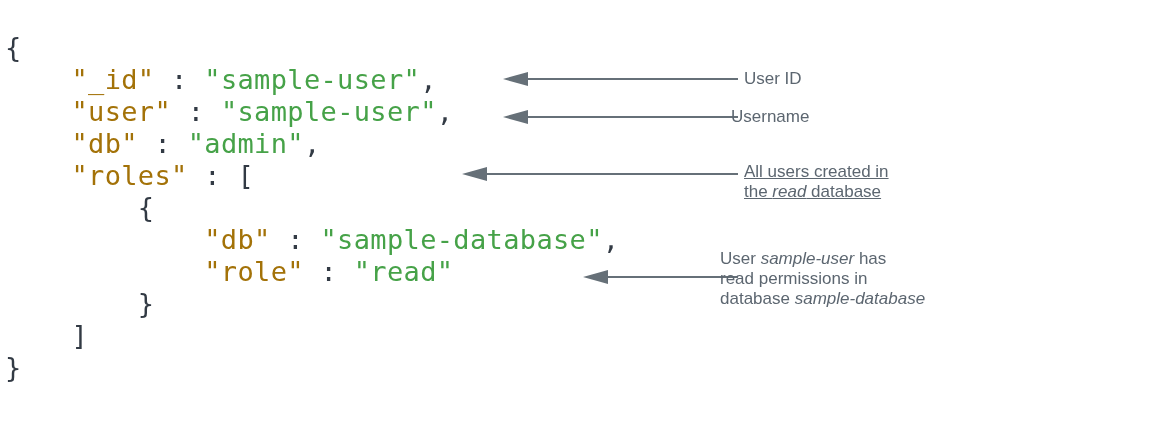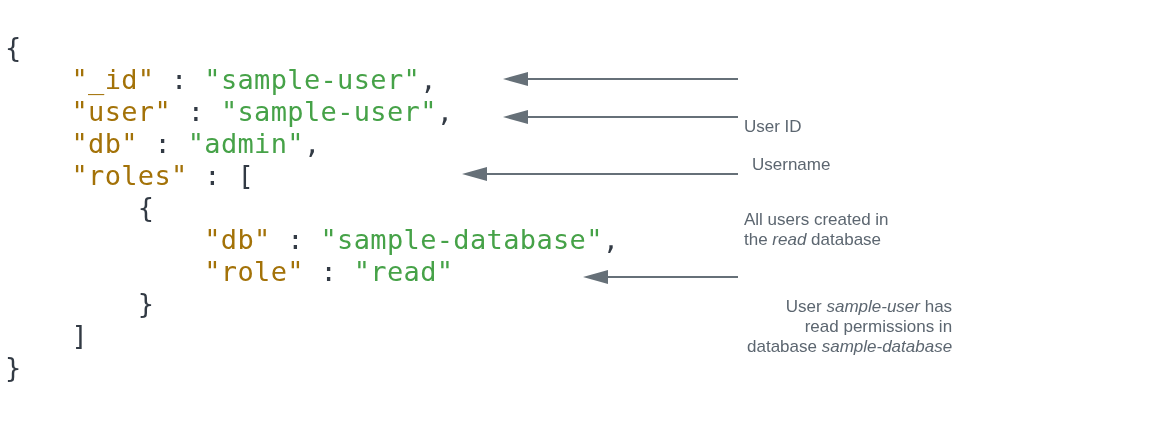--- a/index.html
+++ b/index.html
@@ -40,51 +40,50 @@
   }
   .arrow-shaft{
     flex:1 1 auto;height:2.5px;margin-left:-7px;
     background:var(--arrow);
   }
   .label{
     position:absolute;
     color:var(--annotation);
     font-size:17px;line-height:20px;
     white-space:pre-line;
-    margin-top:48px;
   }
   .label em{font-style:italic;}
 </style>
 </head>
 <body>
 
 <div class="canvas">
 
   <pre class="code"><div class="code-line"><span class="tok-punctuation">{</span></div><div class="code-line"><span class="tok-punctuation">    </span><span class="tok-key">"_id"</span><span class="tok-punctuation"> : </span><span class="tok-string">"sample-user"</span><span class="tok-punctuation">,</span></div><div class="code-line"><span class="tok-punctuation">    </span><span class="tok-key">"user"</span><span class="tok-punctuation"> : </span><span class="tok-string">"sample-user"</span><span class="tok-punctuation">,</span></div><div class="code-line"><span class="tok-punctuation">    </span><span class="tok-key">"db"</span><span class="tok-punctuation"> : </span><span class="tok-string">"admin"</span><span class="tok-punctuation">,</span></div><div class="code-line"><span class="tok-punctuation">    </span><span class="tok-key">"roles"</span><span class="tok-punctuation"> : [</span></div><div class="code-line"><span class="tok-punctuation">        {</span></div><div class="code-line"><span class="tok-punctuation">            </span><span class="tok-key">"db"</span><span class="tok-punctuation"> : </span><span class="tok-string">"sample-database"</span><span class="tok-punctuation">,</span></div><div class="code-line"><span class="tok-punctuation">            </span><span class="tok-key">"role"</span><span class="tok-punctuation"> : </span><span class="tok-string">"read"</span></div><div class="code-line"><span class="tok-punctuation">        }</span></div><div class="code-line"><span class="tok-punctuation">    ]</span></div><div class="code-line"><span class="tok-punctuation">}</span></div></pre>
 
   <div class="arrow" style="left:503px;top:71px;width:235px;">
     <span class="arrow-head"></span>
     <span class="arrow-shaft"></span>
   </div>
   <div class="label" style="left:744px;top:69px;"><span>User ID</span></div>
 
   <div class="arrow" style="left:503px;top:109px;width:235px;">
     <span class="arrow-head"></span>
     <span class="arrow-shaft"></span>
   </div>
-  <div class="label" style="left:752px;top:107px;"><span>Username</span></div>
+  <div class="label" style="left:731px;top:107px;"><span>Username</span></div>
 
   <div class="arrow" style="left:462px;top:166px;width:276px;">
     <span class="arrow-head"></span>
     <span class="arrow-shaft"></span>
   </div>
-  <div class="label" style="left:744px;top:162px;"><span>All users created in
+  <div class="label" style="left:744px;top:162px;text-decoration:underline;"><span>All users created in
 the </span><em>read</em><span> database</span></div>
 
   <div class="arrow" style="left:583px;top:269px;width:155px;">
     <span class="arrow-head"></span>
     <span class="arrow-shaft"></span>
   </div>
-  <div class="label" style="left:747px;top:249px;text-align:right;"><span>User </span><em>sample-user</em><span> has
+  <div class="label" style="left:720px;top:249px;"><span>User </span><em>sample-user</em><span> has
 read permissions in
 database </span><em>sample-database</em></div>
 
 </div>
 
 </body></html>

